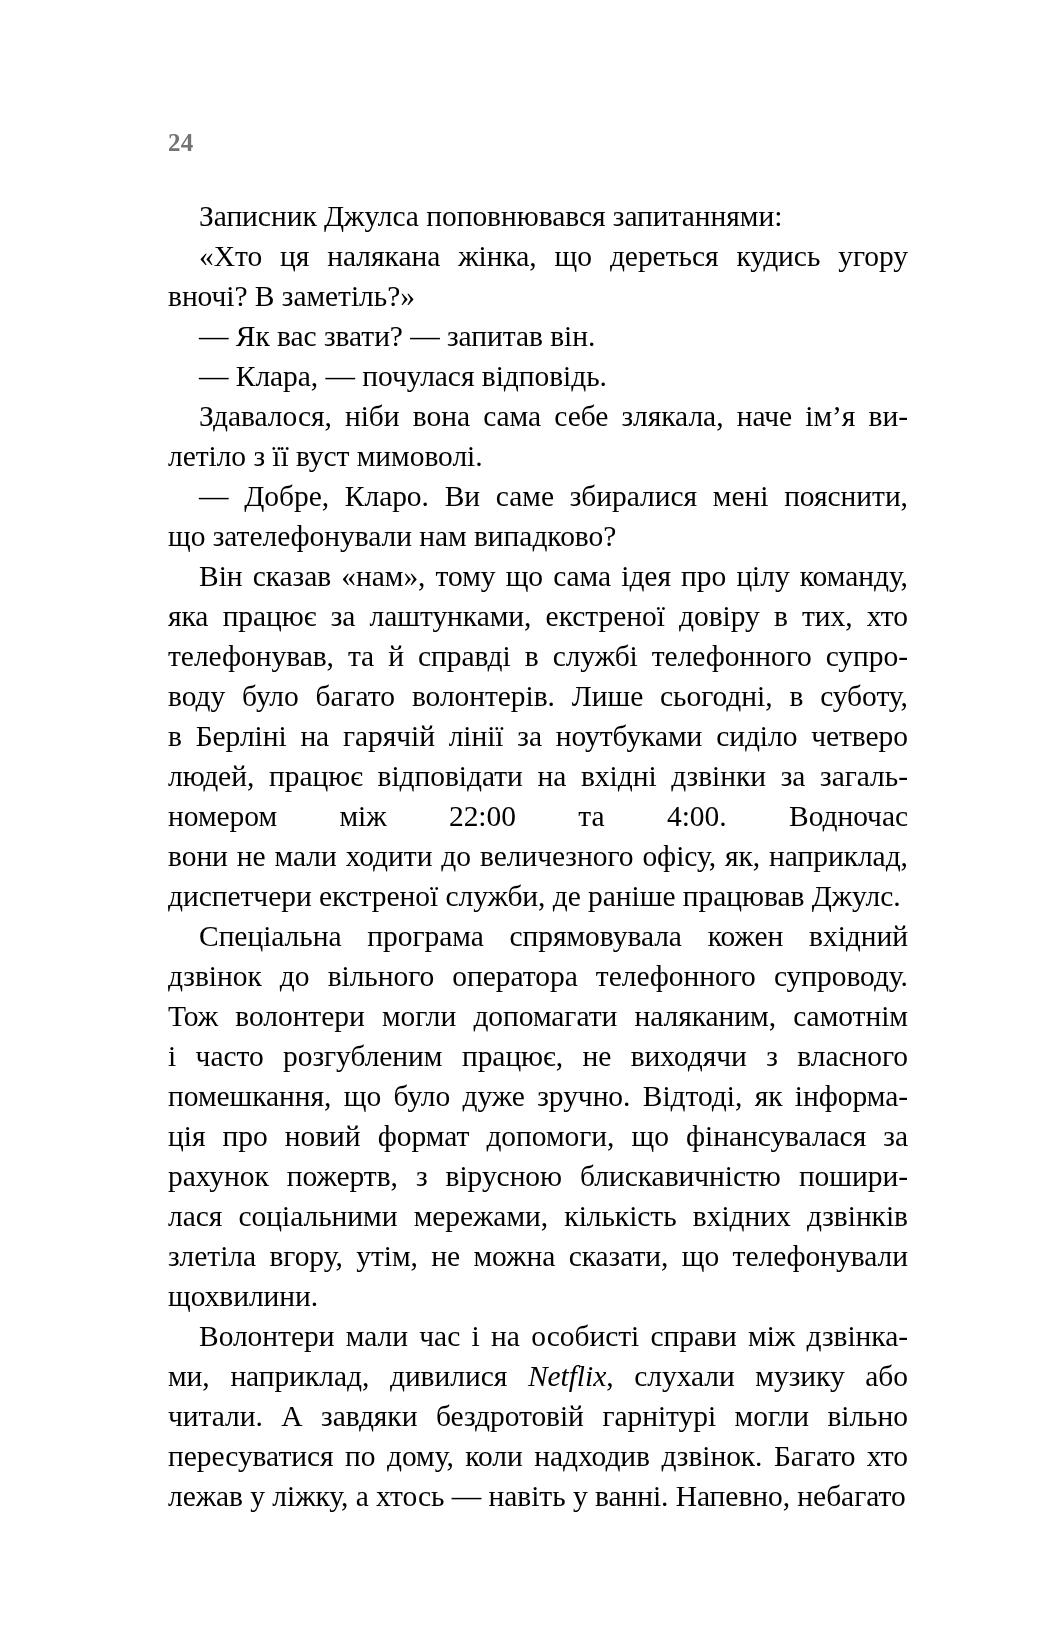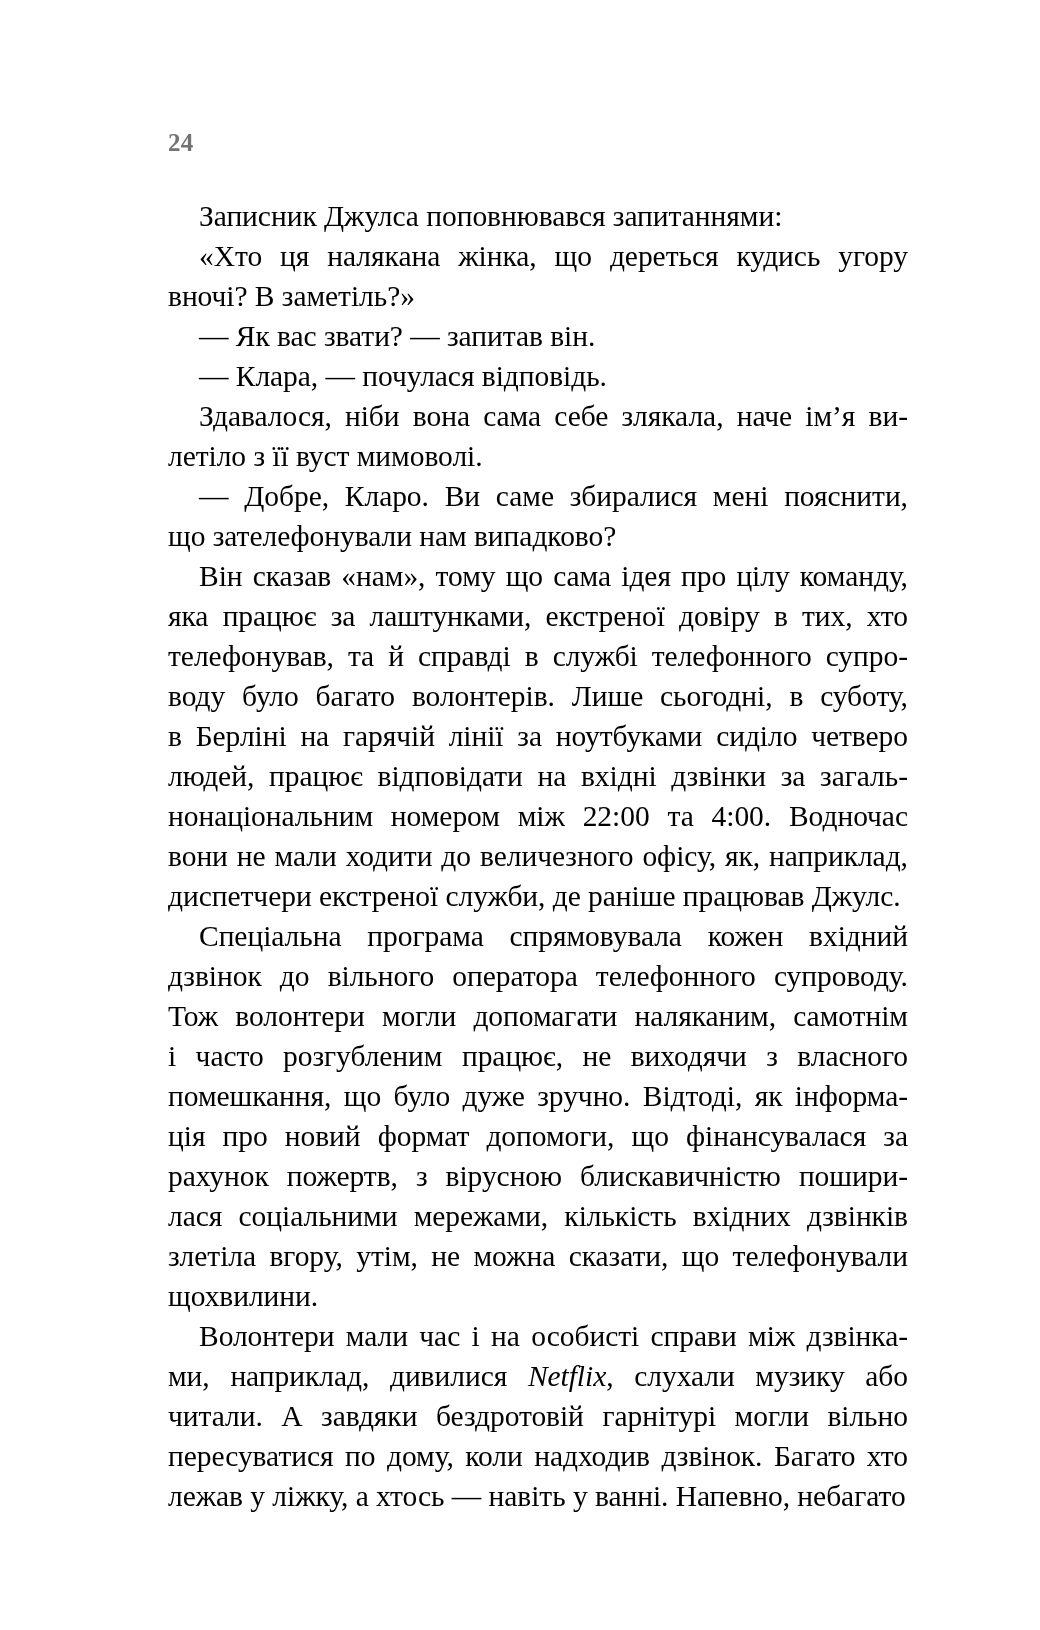--- a/index.html
+++ b/index.html
@@ -167,21 +167,20 @@
           <span>людей,</span>
           <span>працює</span>
           <span>відповідати</span>
           <span>на</span>
           <span>вхідні</span>
           <span>дзвінки</span>
           <span>за</span>
           <span>загаль-</span>
         </div>
         <div class="line j">
-          <span>нонаціональним</span>
           <span>номером</span>
           <span>між</span>
           <span>22:00</span>
           <span>та</span>
           <span>4:00.</span>
           <span>Водночас</span>
         </div>
         <div class="line j">
           <span>вони</span>
           <span>не</span>

